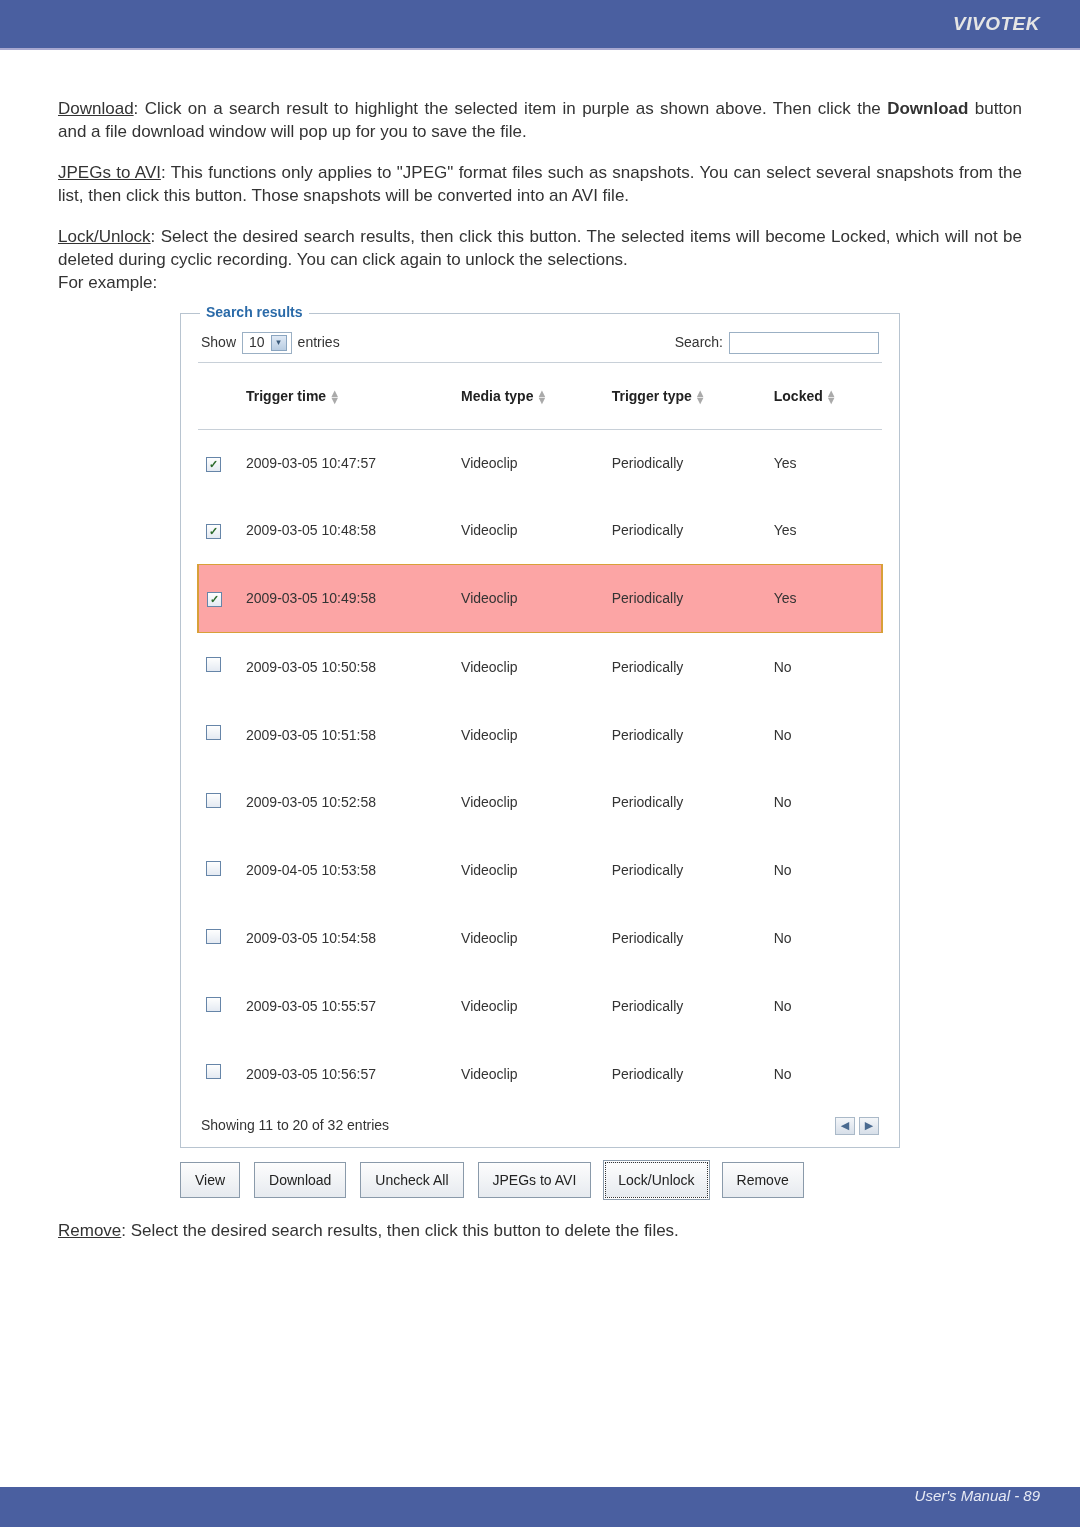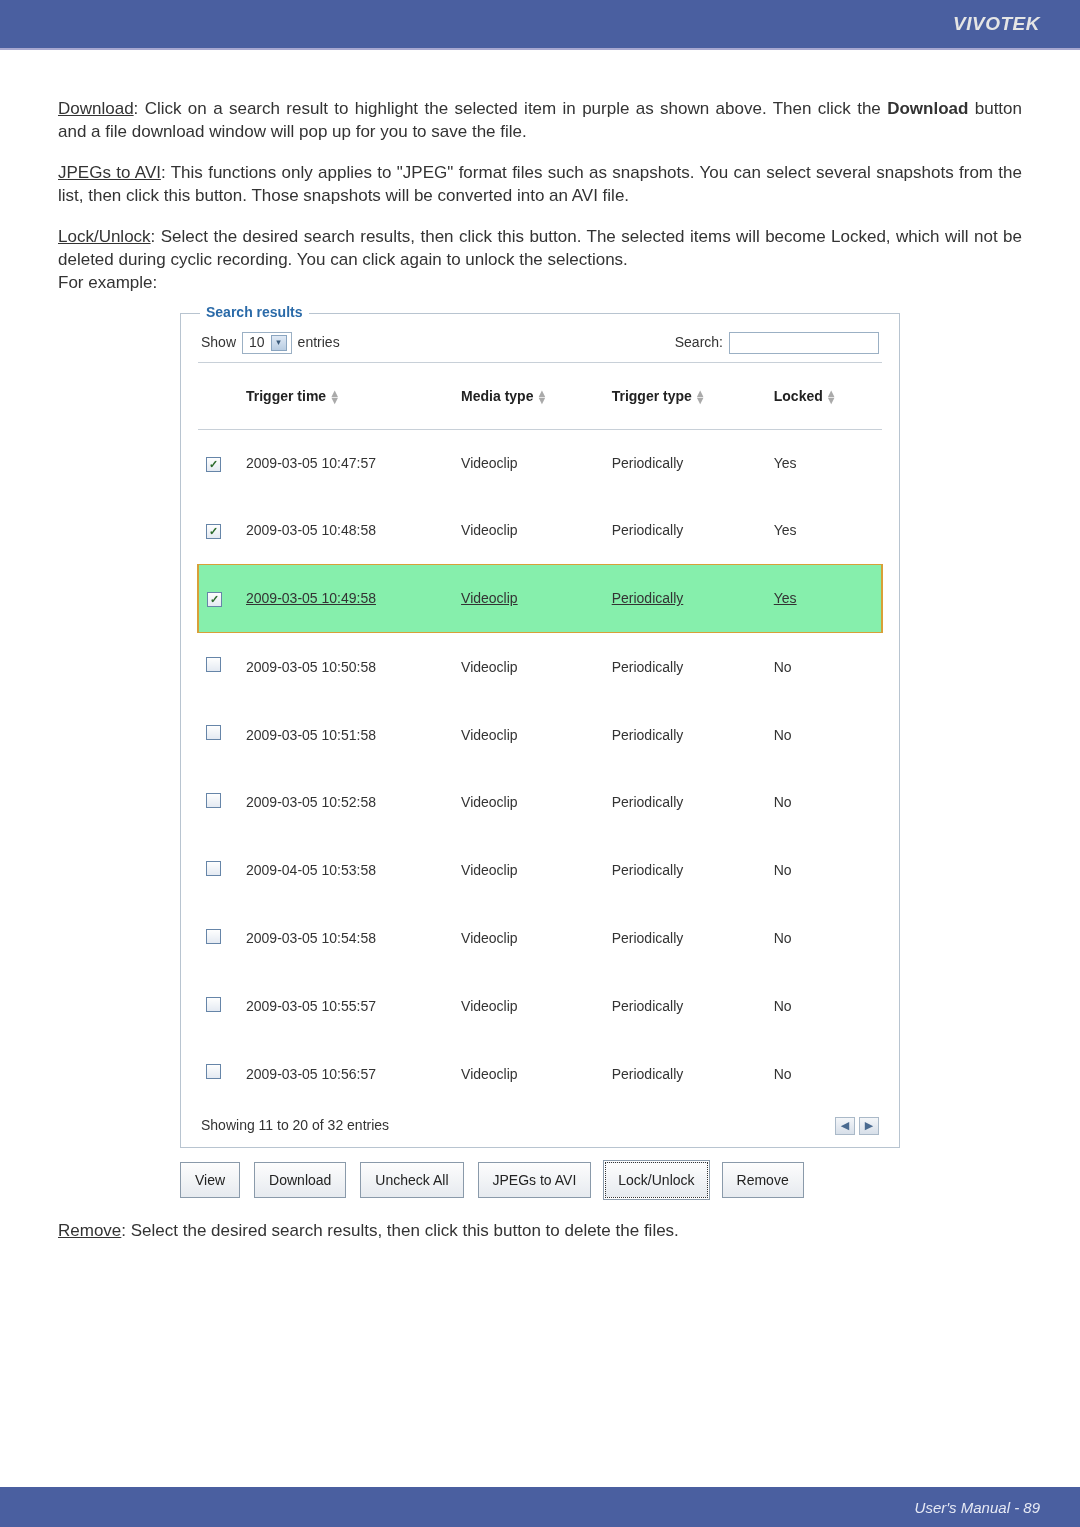--- a/index.html
+++ b/index.html
@@ -108,22 +108,21 @@
   .sort-icon { color: #aaa; font-size: 11px; margin-left: 3px; display: inline-block; line-height: 0.6; vertical-align: middle; }
   .cb {
     width: 15px; height: 15px;
     border: 1px solid #6685a8;
     background: linear-gradient(#fefefe, #e4eaf2);
     display: inline-flex; align-items: center; justify-content: center;
     font-size: 11px; color: #2c6b2c; font-weight: bold;
   }
   .cb.checked::after { content: "✓"; }
   tr.selected td {
-    background: #86efac;
-    text-decoration: underline;
+    background: #fca5a5;
   }
   tr.selected td:first-child { border-left: 2px solid #d8a038; }
   tr.selected td:last-child { border-right: 2px solid #d8a038; }
   tr.selected td { border-top: 1px solid #d8a038; border-bottom: 1px solid #d8a038; }
 
   .table-footer {
     display: flex;
     justify-content: space-between;
     align-items: center;
     padding: 8px 4px 2px 4px;
@@ -161,21 +160,20 @@
   .after-panel { margin-top: 22px; }
 
   .footer-band {
     position: absolute;
     bottom: 0; left: 0;
     width: 100%;
     height: 40px;
     background: #4a5fa0;
     display: flex;
     justify-content: flex-end;
-    align-items: center;
     padding-right: 40px;
   }
   .footer-text { color: #e6e9f4; font-style: italic; font-size: 15px; }
 </style>
 </head>
 <body>
 
 <div class="header-band">
   <span class="brand">VIVOTEK</span>
 </div>

